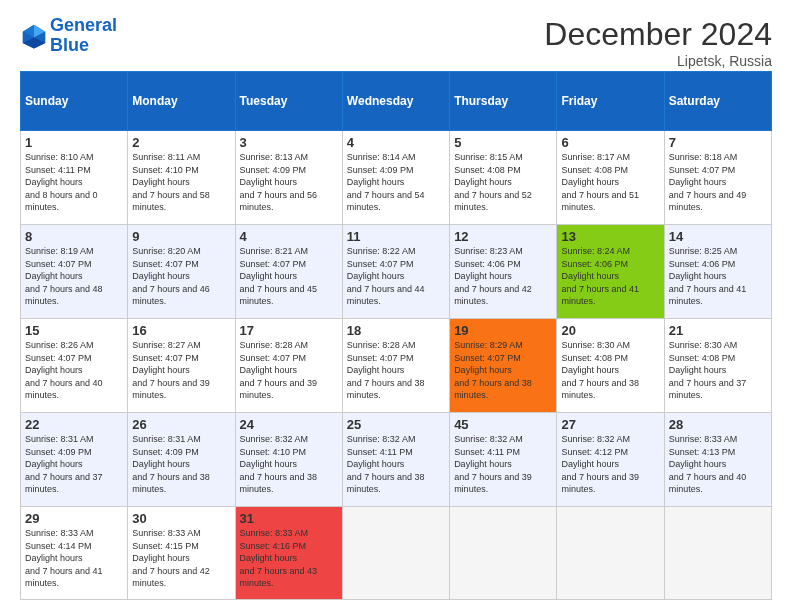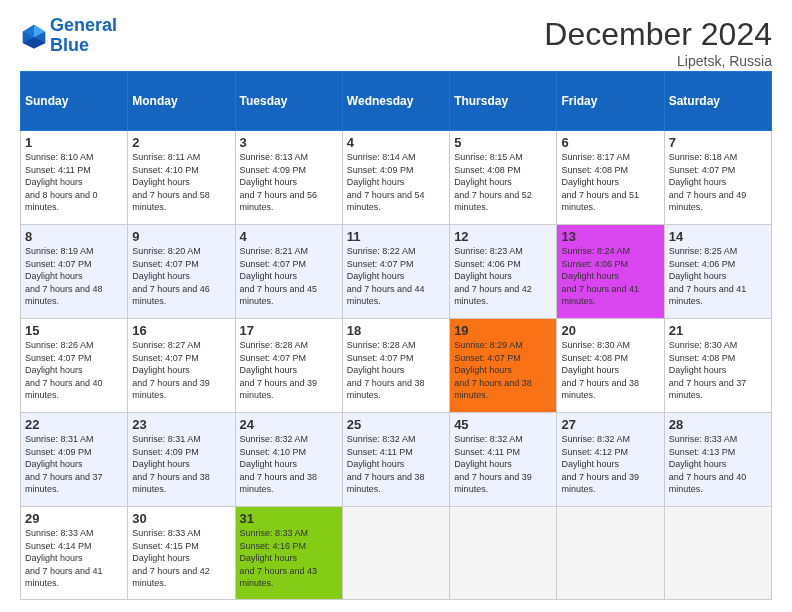--- a/index.html
+++ b/index.html
@@ -238,21 +238,21 @@
       </td>
           <td style="background-color: rgb(238, 242, 255); margin-top: 28px;">
         <span class="day-num">12</span>
         <div class="day-info">
           Sunrise: 8:23 AM<br>
           Sunset: 4:06 PM<br>
           Daylight hours<br>
           and 7 hours and 42 minutes.
         </div>
       </td>
-          <td style="background-color: #d946ef;">
+          <td style="background-color: #84cc16;">
         <span class="day-num">13</span>
         <div class="day-info">
           Sunrise: 8:24 AM<br>
           Sunset: 4:06 PM<br>
           Daylight hours<br>
           and 7 hours and 41 minutes.
         </div>
       </td>
           <td style="background-color: rgb(238, 242, 255);">
         <span class="day-num">14</span>
@@ -333,21 +333,21 @@
           <td style="background-color: rgb(238, 242, 255);">
         <span class="day-num">22</span>
         <div class="day-info">
           Sunrise: 8:31 AM<br>
           Sunset: 4:09 PM<br>
           Daylight hours<br>
           and 7 hours and 37 minutes.
         </div>
       </td>
           <td style="background-color: rgb(238, 242, 255);">
-        <span class="day-num">23</span>
+        <span class="day-num">26</span>
         <div class="day-info">
           Sunrise: 8:31 AM<br>
           Sunset: 4:09 PM<br>
           Daylight hours<br>
           and 7 hours and 38 minutes.
         </div>
       </td>
           <td style="background-color: rgb(238, 242, 255);">
         <span class="day-num">24</span>
         <div class="day-info">
@@ -406,21 +406,21 @@
       </td>
           <td style="background-color: rgb(255, 255, 255);">
         <span class="day-num">30</span>
         <div class="day-info">
           Sunrise: 8:33 AM<br>
           Sunset: 4:15 PM<br>
           Daylight hours<br>
           and 7 hours and 42 minutes.
         </div>
       </td>
-          <td style="background-color: #84cc16;">
+          <td style="background-color: #ef4444;">
         <span class="day-num">31</span>
         <div class="day-info">
           Sunrise: 8:33 AM<br>
           Sunset: 4:16 PM<br>
           Daylight hours<br>
           and 7 hours and 43 minutes.
         </div>
       </td>
           <td class="empty" style="background-color: rgb(245, 245, 245);"></td>
           <td class="empty" style="background-color: rgb(245, 245, 245);"></td>

